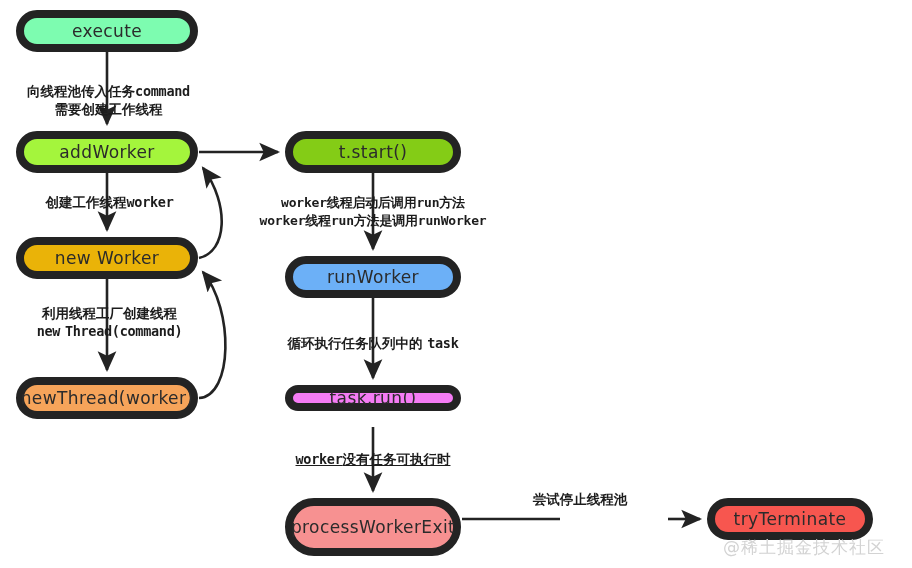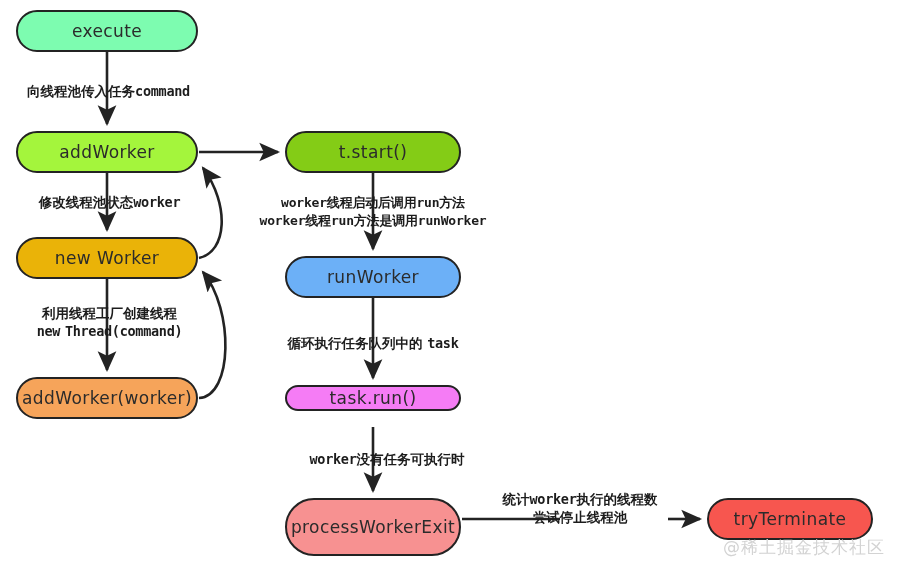--- a/index.html
+++ b/index.html
@@ -22,21 +22,21 @@
     position: absolute;
     left: 0;
     top: 0;
     width: 912px;
     height: 568px;
     pointer-events: none;
   }
   .node {
     position: absolute;
     box-sizing: border-box;
-    border: 2px solid #0ea5e9;
+    border: 8px solid #0ea5e9;
     border-radius: 999px;
     display: flex;
     align-items: center;
     justify-content: center;
     font-family: "DejaVu Sans", sans-serif;
     font-size: 17px;
     letter-spacing: 0.4px;
     color: #2b2b2b;
     white-space: nowrap;
     z-index: 5;
@@ -130,21 +130,21 @@
       <div class="node" style="left: 16px; top: 10px; width: 182px; height: 42px; background: rgb(125, 252, 176); border-color: rgb(35, 35, 35);">
         <span>execute</span>
       </div>
       <div class="node" style="left: 16px; top: 131px; width: 182px; height: 42px; background: rgb(164, 245, 60); border-color: rgb(35, 35, 35);">
         <span>addWorker</span>
       </div>
       <div class="node" style="left: 16px; top: 237px; width: 182px; height: 42px; background: #eab308; border-color: rgb(35, 35, 35);">
         <span>new Worker</span>
       </div>
       <div class="node" style="left: 16px; top: 377px; width: 182px; height: 42px; background: rgb(246, 164, 90); border-color: rgb(35, 35, 35);">
-        <span>addWorker(worker)</span>
+        <span>newThread(worker)</span>
       </div>
       <div class="node" style="left: 285px; top: 131px; width: 176px; height: 42px; background: #84cc16; border-color: rgb(35, 35, 35);">
         <span>t.start()</span>
       </div>
       <div class="node" style="left: 285px; top: 256px; width: 176px; height: 42px; background: rgb(108, 176, 247); border-color: rgb(35, 35, 35);">
         <span>runWorker</span>
       </div>
       <div class="node" style="left: 285px; top: 385px; width: 176px; height: 26px; background: rgb(245, 124, 245); border-color: rgb(35, 35, 35);">
         <span>task.run()</span>
       </div>
@@ -152,39 +152,39 @@
         <span>processWorkerExit</span>
       </div>
       <div class="node" style="left: 707px; top: 498px; width: 166px; height: 42px; background: rgb(247, 86, 79); border-color: rgb(35, 35, 35);">
         <span>tryTerminate</span>
       </div>
     </div>
 
   <div id="label-layer">
       <div class="edge-label" style="left: 6px; top: 70px; width: 205px; text-align: center; margin-top: 12px;">
         <div><span>向线程池传入任务</span><span class="mono">command</span></div>
+        <div><span>需要创建工作线程</span></div>
       </div>
       <div class="edge-label" style="left: 12px; top: 193px; width: 195px; text-align: center;">
-        <div><span>修改线程池状态</span><span class="mono">worker</span></div>
+        <div><span>创建工作线程</span><span class="mono">worker</span></div>
       </div>
       <div class="edge-label" style="left: 8px; top: 304px; width: 203px; text-align: center;">
         <div><span>利用线程工厂创建线程</span></div>
         <div><span class="mono">new</span><span> </span><span class="mono">Thread(command)</span></div>
       </div>
       <div class="edge-label allmono" style="left: 228px; top: 194px; width: 290px; text-align: center;">
         <div>worker线程启动后调用run方法</div>
         <div>worker线程run方法是调用runWorker</div>
       </div>
       <div class="edge-label" style="left: 262px; top: 334px; width: 222px; ">
         <div><span>循环执行任务队列中的 </span><span class="mono">task</span></div>
       </div>
-      <div class="edge-label" style="left: 284px; top: 450px; width: 206px; text-align: center;">
+      <div class="edge-label" style="left: 270px; top: 450px; width: 206px; text-align: center; text-decoration: underline;">
         <div><span class="mono">worker</span><span>没有任务可执行时</span></div>
       </div>
       <div class="edge-label" style="left: 487px; top: 490px; width: 186px; text-align: center;">
-        <div><span>统计</span><span class="mono">worker</span><span>执行的线程数</span></div>
         <div><span>尝试停止线程池</span></div>
       </div>
     </div>
 
   <div class="watermark" style="left:723px; top:536px;">@稀土掘金技术社区</div>
 
 </div>
 
 </body></html>

